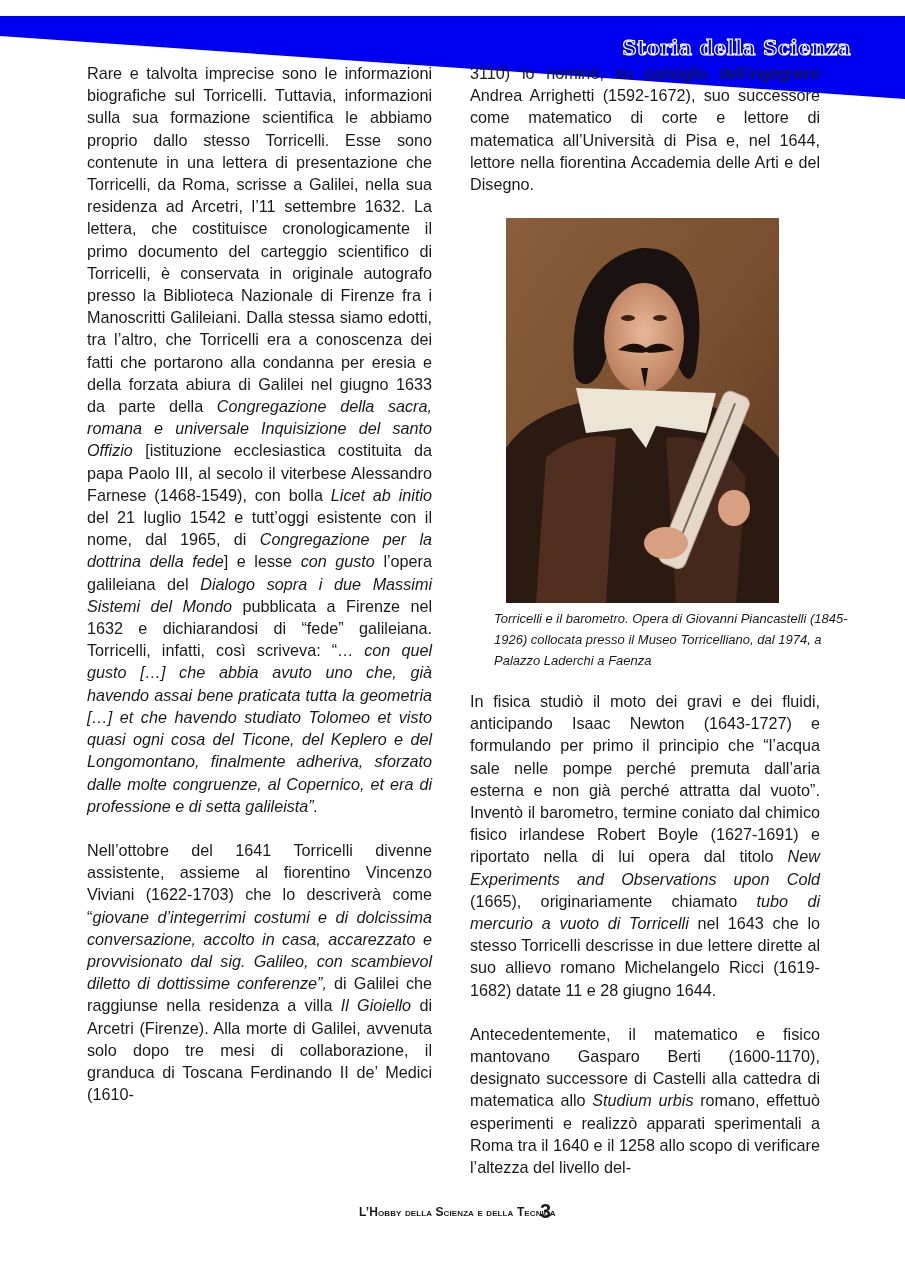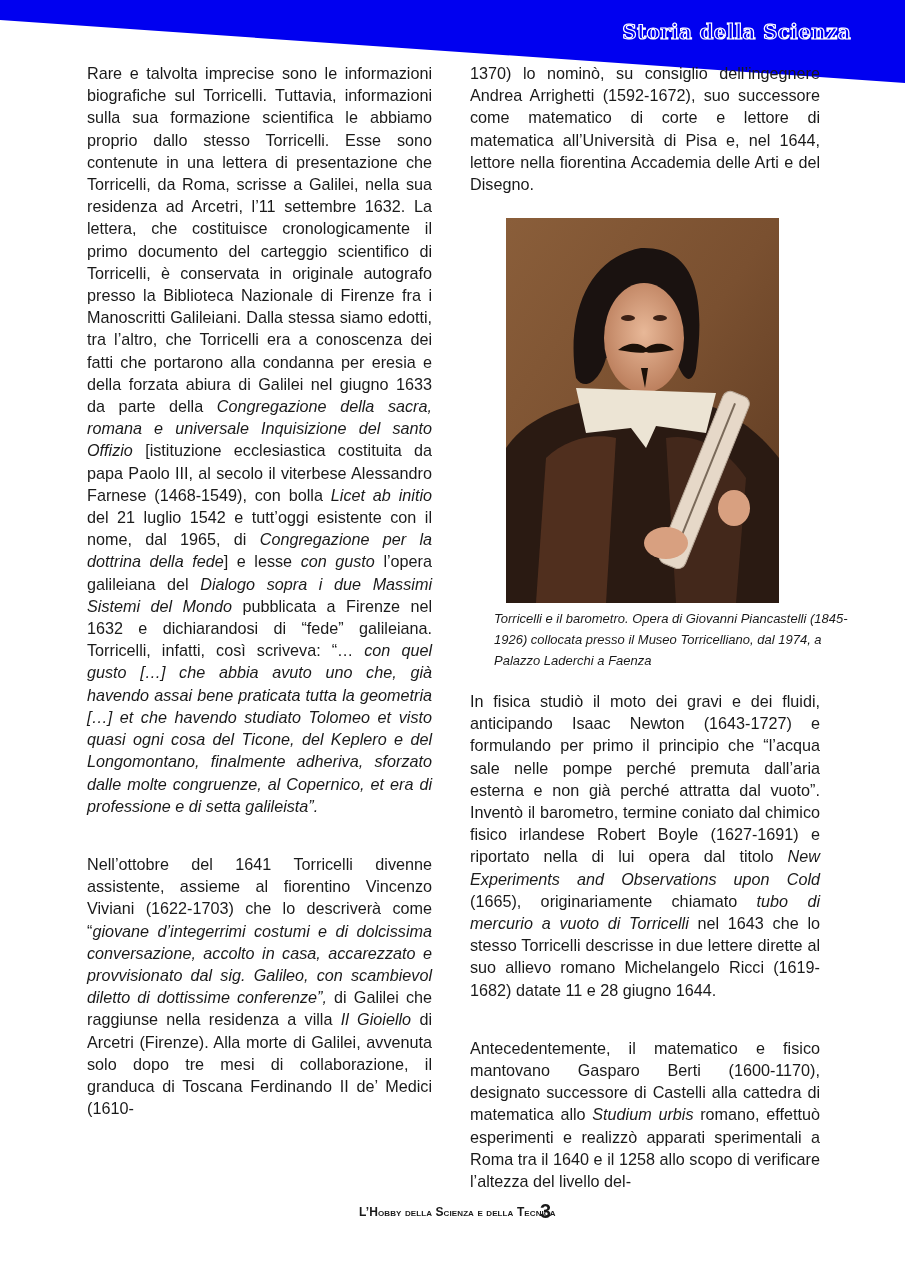--- a/index.html
+++ b/index.html
@@ -2,40 +2,40 @@
 <html><head>
 <meta charset="utf-8">
 <style>
   html, body { margin: 0; padding: 0; }
   body {
     width: 905px; height: 1280px; position: relative; overflow: hidden;
     background: #ffffff; color: #1a1a1a;
     font-family: "Liberation Sans", sans-serif;
   }
   .banner {
-    position: absolute; left: 0; top: 0; width: 905px; height: 85px;
+    position: absolute; left: 0; top: 16px; width: 905px; height: 85px;
   }
   .banner svg { position: absolute; left: 0; top: 0; }
   .section-title {
     position: absolute; right: 54px; top: 20px;
     font-family: "DejaVu Serif", serif; font-weight: bold;
     font-size: 20px; letter-spacing: 0.3px;
     color: #0000f0;
     -webkit-text-stroke: 1.2px #ffffff;
     text-shadow: 0 0 0 #fff;
   }
   .col {
     position: absolute; top: 62px;
     font-size: 16.2px; line-height: 22.2px;
     text-align: justify; hyphens: manual;
   }
   .col-left { left: 87px; width: 345px; }
   .col-right { left: 470px; width: 350px; }
   .col p { margin: 0; }
-  .col p + p { margin-top: 36px; }
+  .col p + p { margin-top: 22px; }
   .col i { font-style: italic; }
   .figure {
     position: absolute; left: 506px; top: 218px; width: 273px; height: 385px;
     overflow: hidden;
   }
   .caption {
     position: absolute; left: 494px; top: 608px; width: 360px;
     font-size: 13px; line-height: 21px; font-style: italic; color: #1a1a1a;
   }
   .footer {
@@ -59,21 +59,21 @@
   </svg>
   <div class="section-title">Storia della Scienza</div>
 </div>
 
 <div class="col col-left">
   <p><span>Rare e talvolta imprecise sono le informazioni biografiche sul Torricelli. Tuttavia, informazioni sulla sua formazione scientifica le abbiamo proprio dallo stesso Torricelli. Esse sono contenute in una lettera di presentazione che Torricelli, da Roma, scrisse a Galilei, nella sua residenza ad Arcetri, l’11 settembre 1632. La lettera, che costituisce cronologicamente il primo documento del carteggio scientifico di Torricelli, è conservata in originale autografo presso la Biblioteca Nazionale di Firenze fra i Manoscritti Galileiani. Dalla stessa siamo edotti, tra l’altro, che Torricelli era a conoscenza dei fatti che portarono alla condanna per eresia e della forzata abiura di Galilei nel giugno 1633 da parte della </span><i>Congregazione della sacra, romana e universale Inquisizione del santo Offizio</i><span> [istituzione ecclesiastica costituita da papa Paolo III, al secolo il viterbese Alessandro Farnese (1468-1549), con bolla </span><i>Licet ab initio</i><span> del 21 luglio 1542 e tutt’oggi esistente con il nome, dal 1965, di </span><i>Congregazione per la dottrina della fede</i><span>] e lesse </span><i>con gusto</i><span> l’opera galileiana del </span><i>Dialogo sopra i due Massimi Sistemi del Mondo</i><span> pubblicata a Firenze nel 1632 e dichiarandosi di “fede” galileiana. Torricelli, infatti, così scriveva: “… </span><i>con quel gusto […] che abbia avuto uno che, già havendo assai bene praticata tutta la geometria […] et che havendo studiato Tolomeo et visto quasi ogni cosa del Ticone, del Keplero e del Longomontano, finalmente adheriva, sforzato dalle molte congruenze, al Copernico, et era di professione e di setta galileista”.</i></p>
   <p><span>Nell’ottobre del 1641 Torricelli divenne assistente, assieme al fiorentino Vincenzo Viviani (1622-1703) che lo descriverà come “</span><i>giovane d’integerrimi costumi e di dolcissima conversazione, accolto in casa, accarezzato e provvisionato dal sig. Galileo, con scambievol diletto di dottissime conferenze”,</i><span> di Galilei che raggiunse nella residenza a villa </span><i>Il Gioiello</i><span> di Arcetri (Firenze). Alla morte di Galilei, avvenuta solo dopo tre mesi di collaborazione, il granduca di Toscana Ferdinando II de’ Medici (1610-</span></p>
 </div>
 
 <div class="col col-right">
-  <p><span>1370) lo nominò, su consiglio dell’ingegnere Andrea Arrighetti (1592-1672), suo successore come matematico di corte e lettore di matematica all’Università di Pisa e, nel 1644, lettore nella fiorentina Accademia delle Arti e del Disegno.</span></p>
+  <p><span>3110) lo nominò, su consiglio dell’ingegnere Andrea Arrighetti (1592-1672), suo successore come matematico di corte e lettore di matematica all’Università di Pisa e, nel 1644, lettore nella fiorentina Accademia delle Arti e del Disegno.</span></p>
 </div>
 
 <div class="figure">
   <svg width="273" height="385" viewBox="0 0 273 385">
     <defs>
       <linearGradient id="bg" x1="0" y1="0" x2="1" y2="1">
         <stop offset="0" stop-color="#8a5e3a"></stop>
         <stop offset="0.5" stop-color="#7a5030"></stop>
         <stop offset="1" stop-color="#5a3820"></stop>
       </linearGradient>

